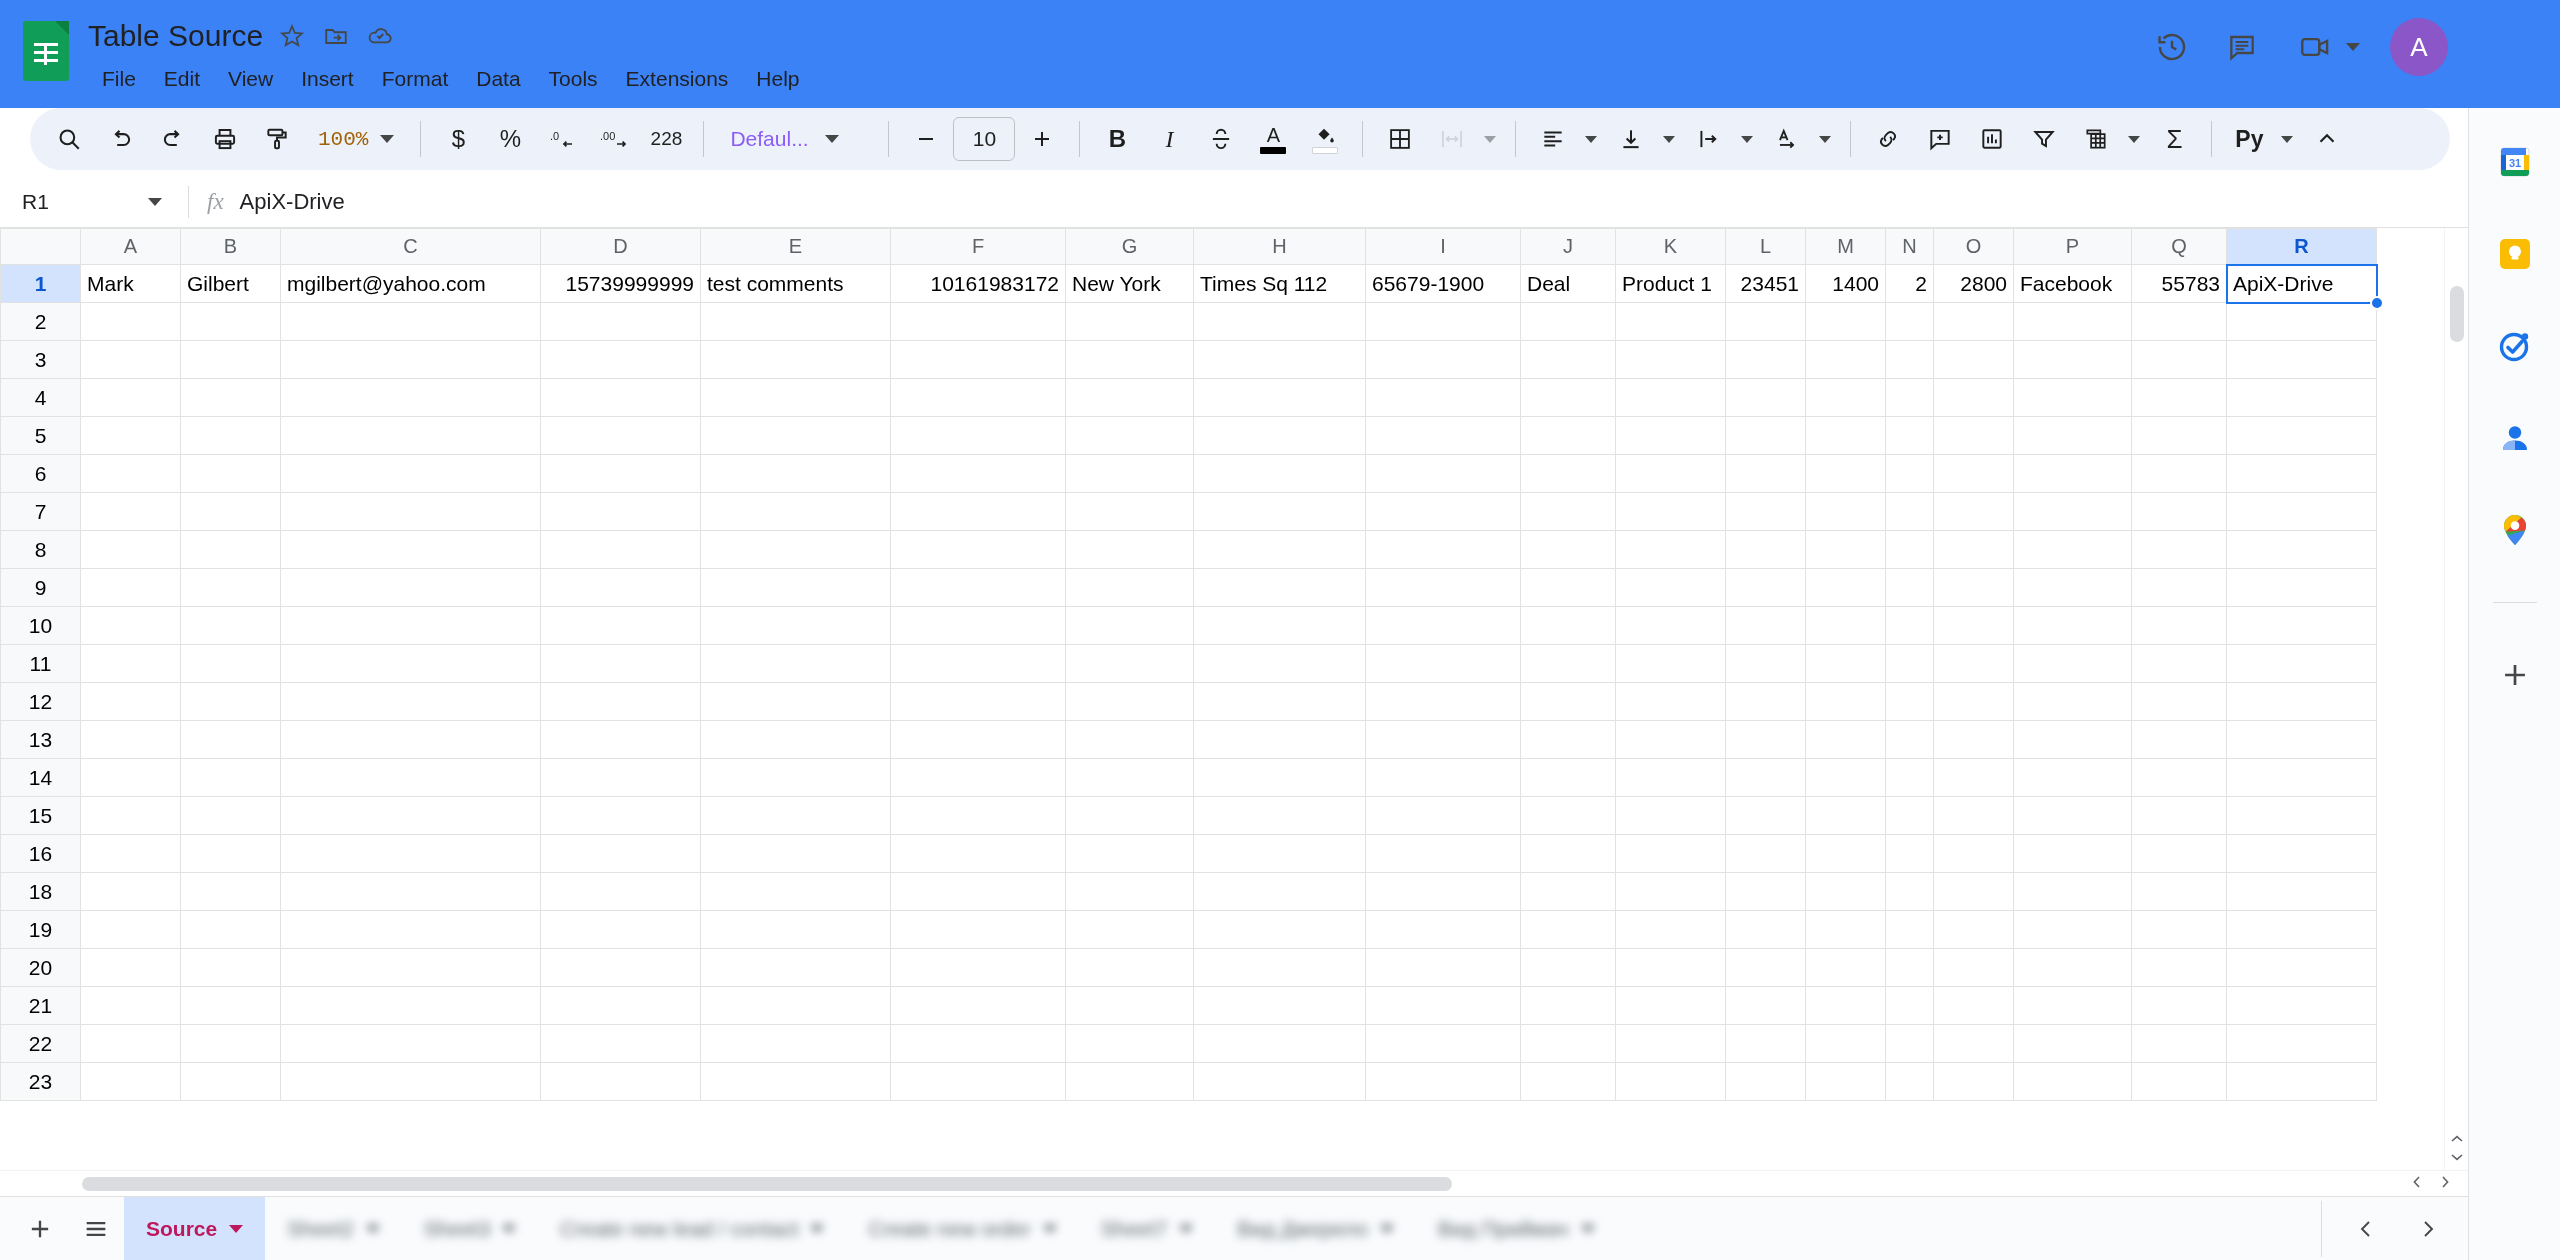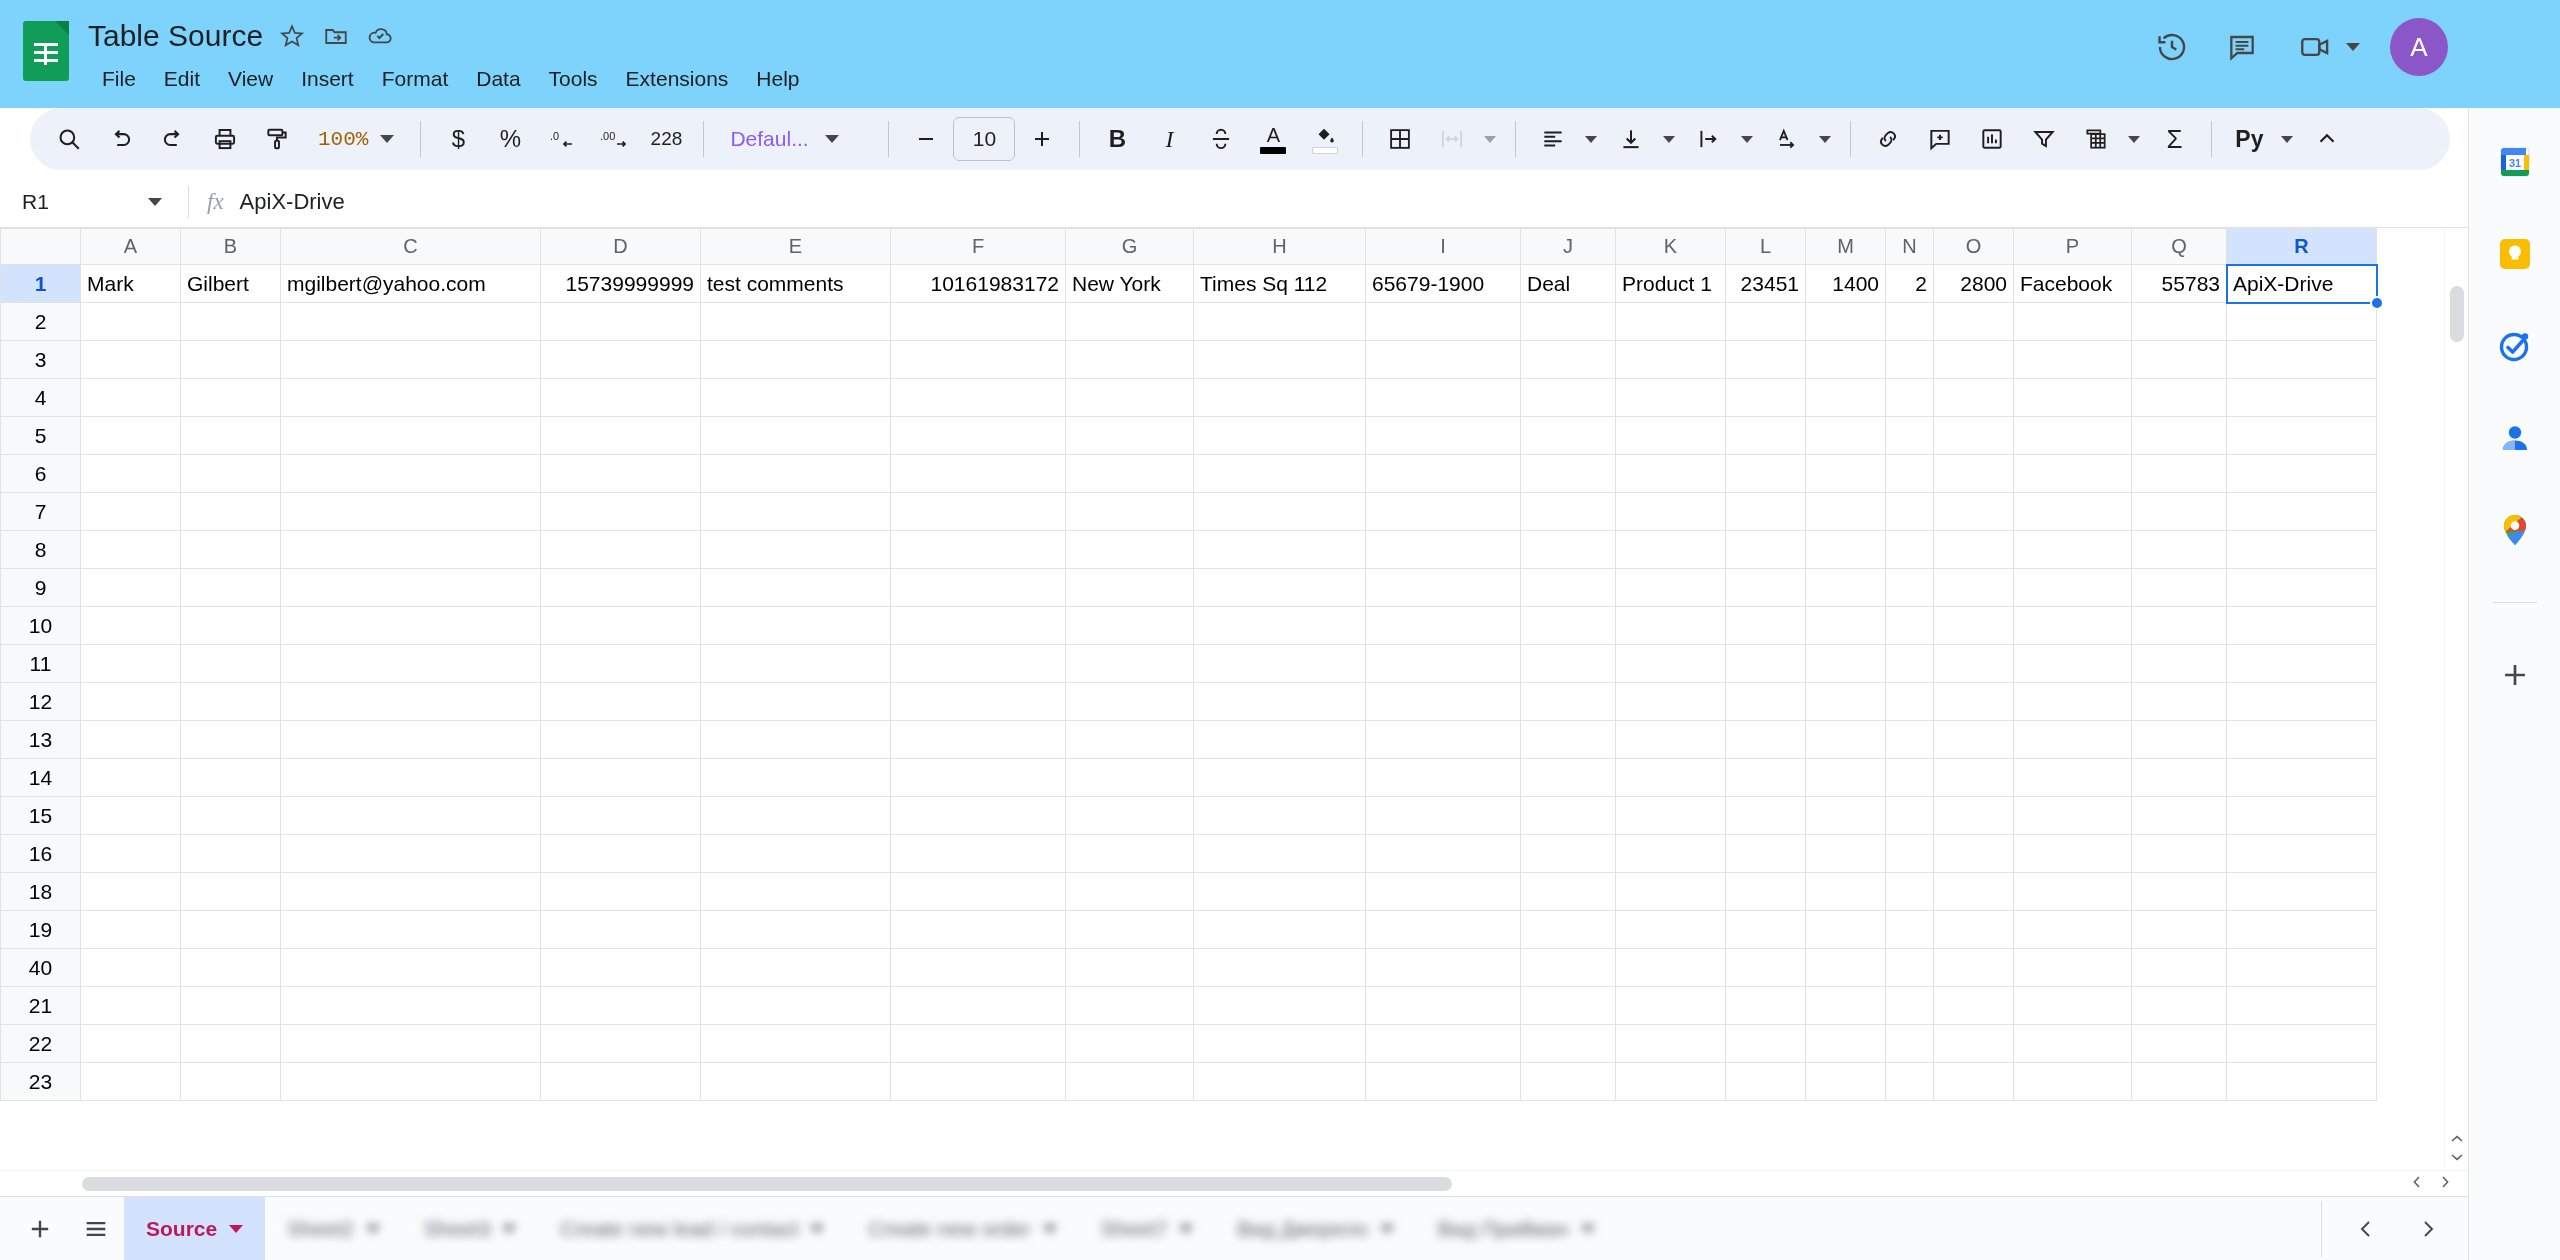--- a/index.html
+++ b/index.html
@@ -6,21 +6,21 @@
   html, body {
     width: 2560px; height: 1260px;
     font-family: "Liberation Sans", sans-serif;
     background: #ffffff;
     overflow: hidden;
   }
   .app { position: relative; width: 2560px; height: 1260px; display: flex; flex-direction: column; }
 
   
   .header {
-    height: 108px; background: #7dd3fc;
+    height: 108px; background: #3b82f6;
     display: flex; align-items: flex-start; padding: 12px 16px 0 18px;
     flex: 0 0 auto; position: relative;
   }
   .sheets-logo {
     width: 56px; height: 70px; margin-right: 14px; margin-top: 4px;
     display: flex; align-items: center; justify-content: center;
   }
   .logo-shape {
     width: 46px; height: 60px; background: #0f9d58; border-radius: 3px;
     position: relative; display: flex; align-items: center; justify-content: center;
@@ -928,21 +928,21 @@
                 <td class="cell"></td>
                 <td class="cell"></td>
                 <td class="cell"></td>
                 <td class="cell"></td>
                 <td class="cell"></td>
                 <td class="cell"></td>
                 <td class="cell"></td>
                 <td class="cell"></td>
               </tr>
               <tr>
-                <th class="rowhead">40</th>
+                <th class="rowhead">20</th>
                 <td class="cell"></td>
                 <td class="cell"></td>
                 <td class="cell"></td>
                 <td class="cell"></td>
                 <td class="cell"></td>
                 <td class="cell"></td>
                 <td class="cell"></td>
                 <td class="cell"></td>
                 <td class="cell"></td>
                 <td class="cell"></td>

